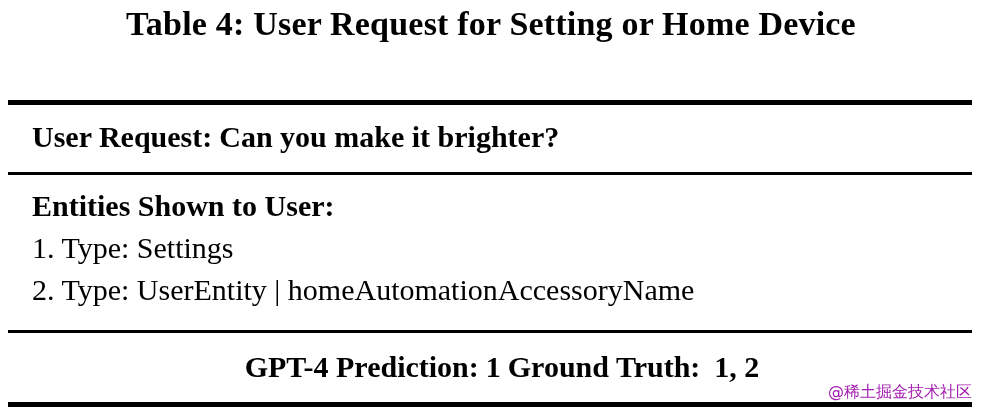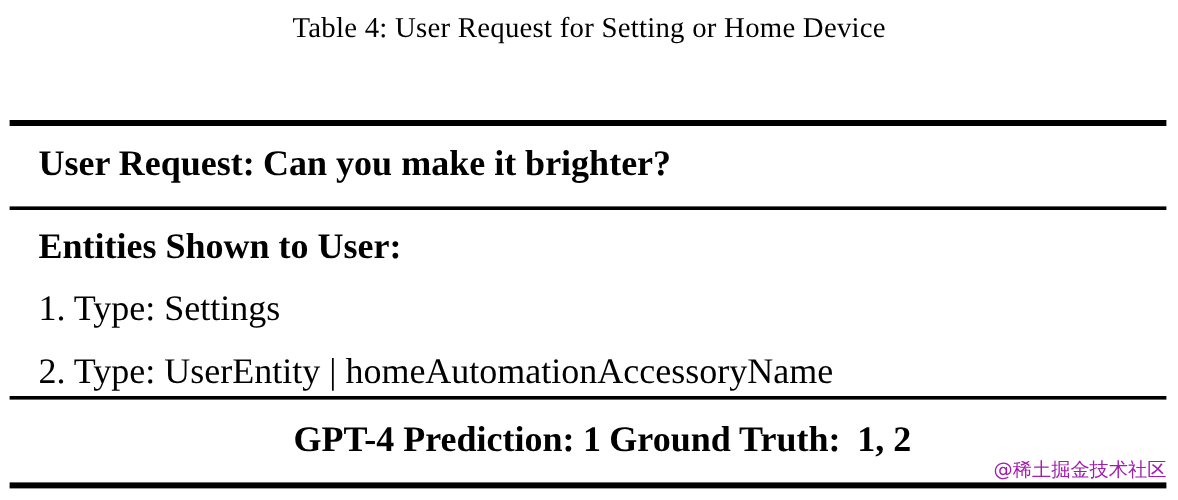--- a/index.html
+++ b/index.html
@@ -24,24 +24,25 @@
     height: 417px;
   }
 
   
   .caption {
     position: absolute;
     left: 0;
     top: 2px;
     width: 982px;
     text-align: center;
-    font-size: 24px;
+    font-size: 34px;
     line-height: 44px;
     letter-spacing: 0.2px;
     white-space: nowrap;
+    font-weight: bold;
   }
 
   
   .rule {
     position: absolute;
     left: 8px;
     width: 964px;
     background: #000000;
   }
   .rule-thick { height: 5px; }
@@ -72,21 +73,21 @@
     line-height: 40px;
   }
   .entities-heading {
     display: block;
     font-weight: bold;
     white-space: nowrap;
   }
   .entity-line {
     display: block;
     white-space: nowrap;
-    margin-top: 12px;
+    margin-top: 2px;
   }
 
   #row-prediction {
     top: 346px;
     font-size: 30px;
     line-height: 42px;
     white-space: nowrap;
     text-align: center;
   }
 

